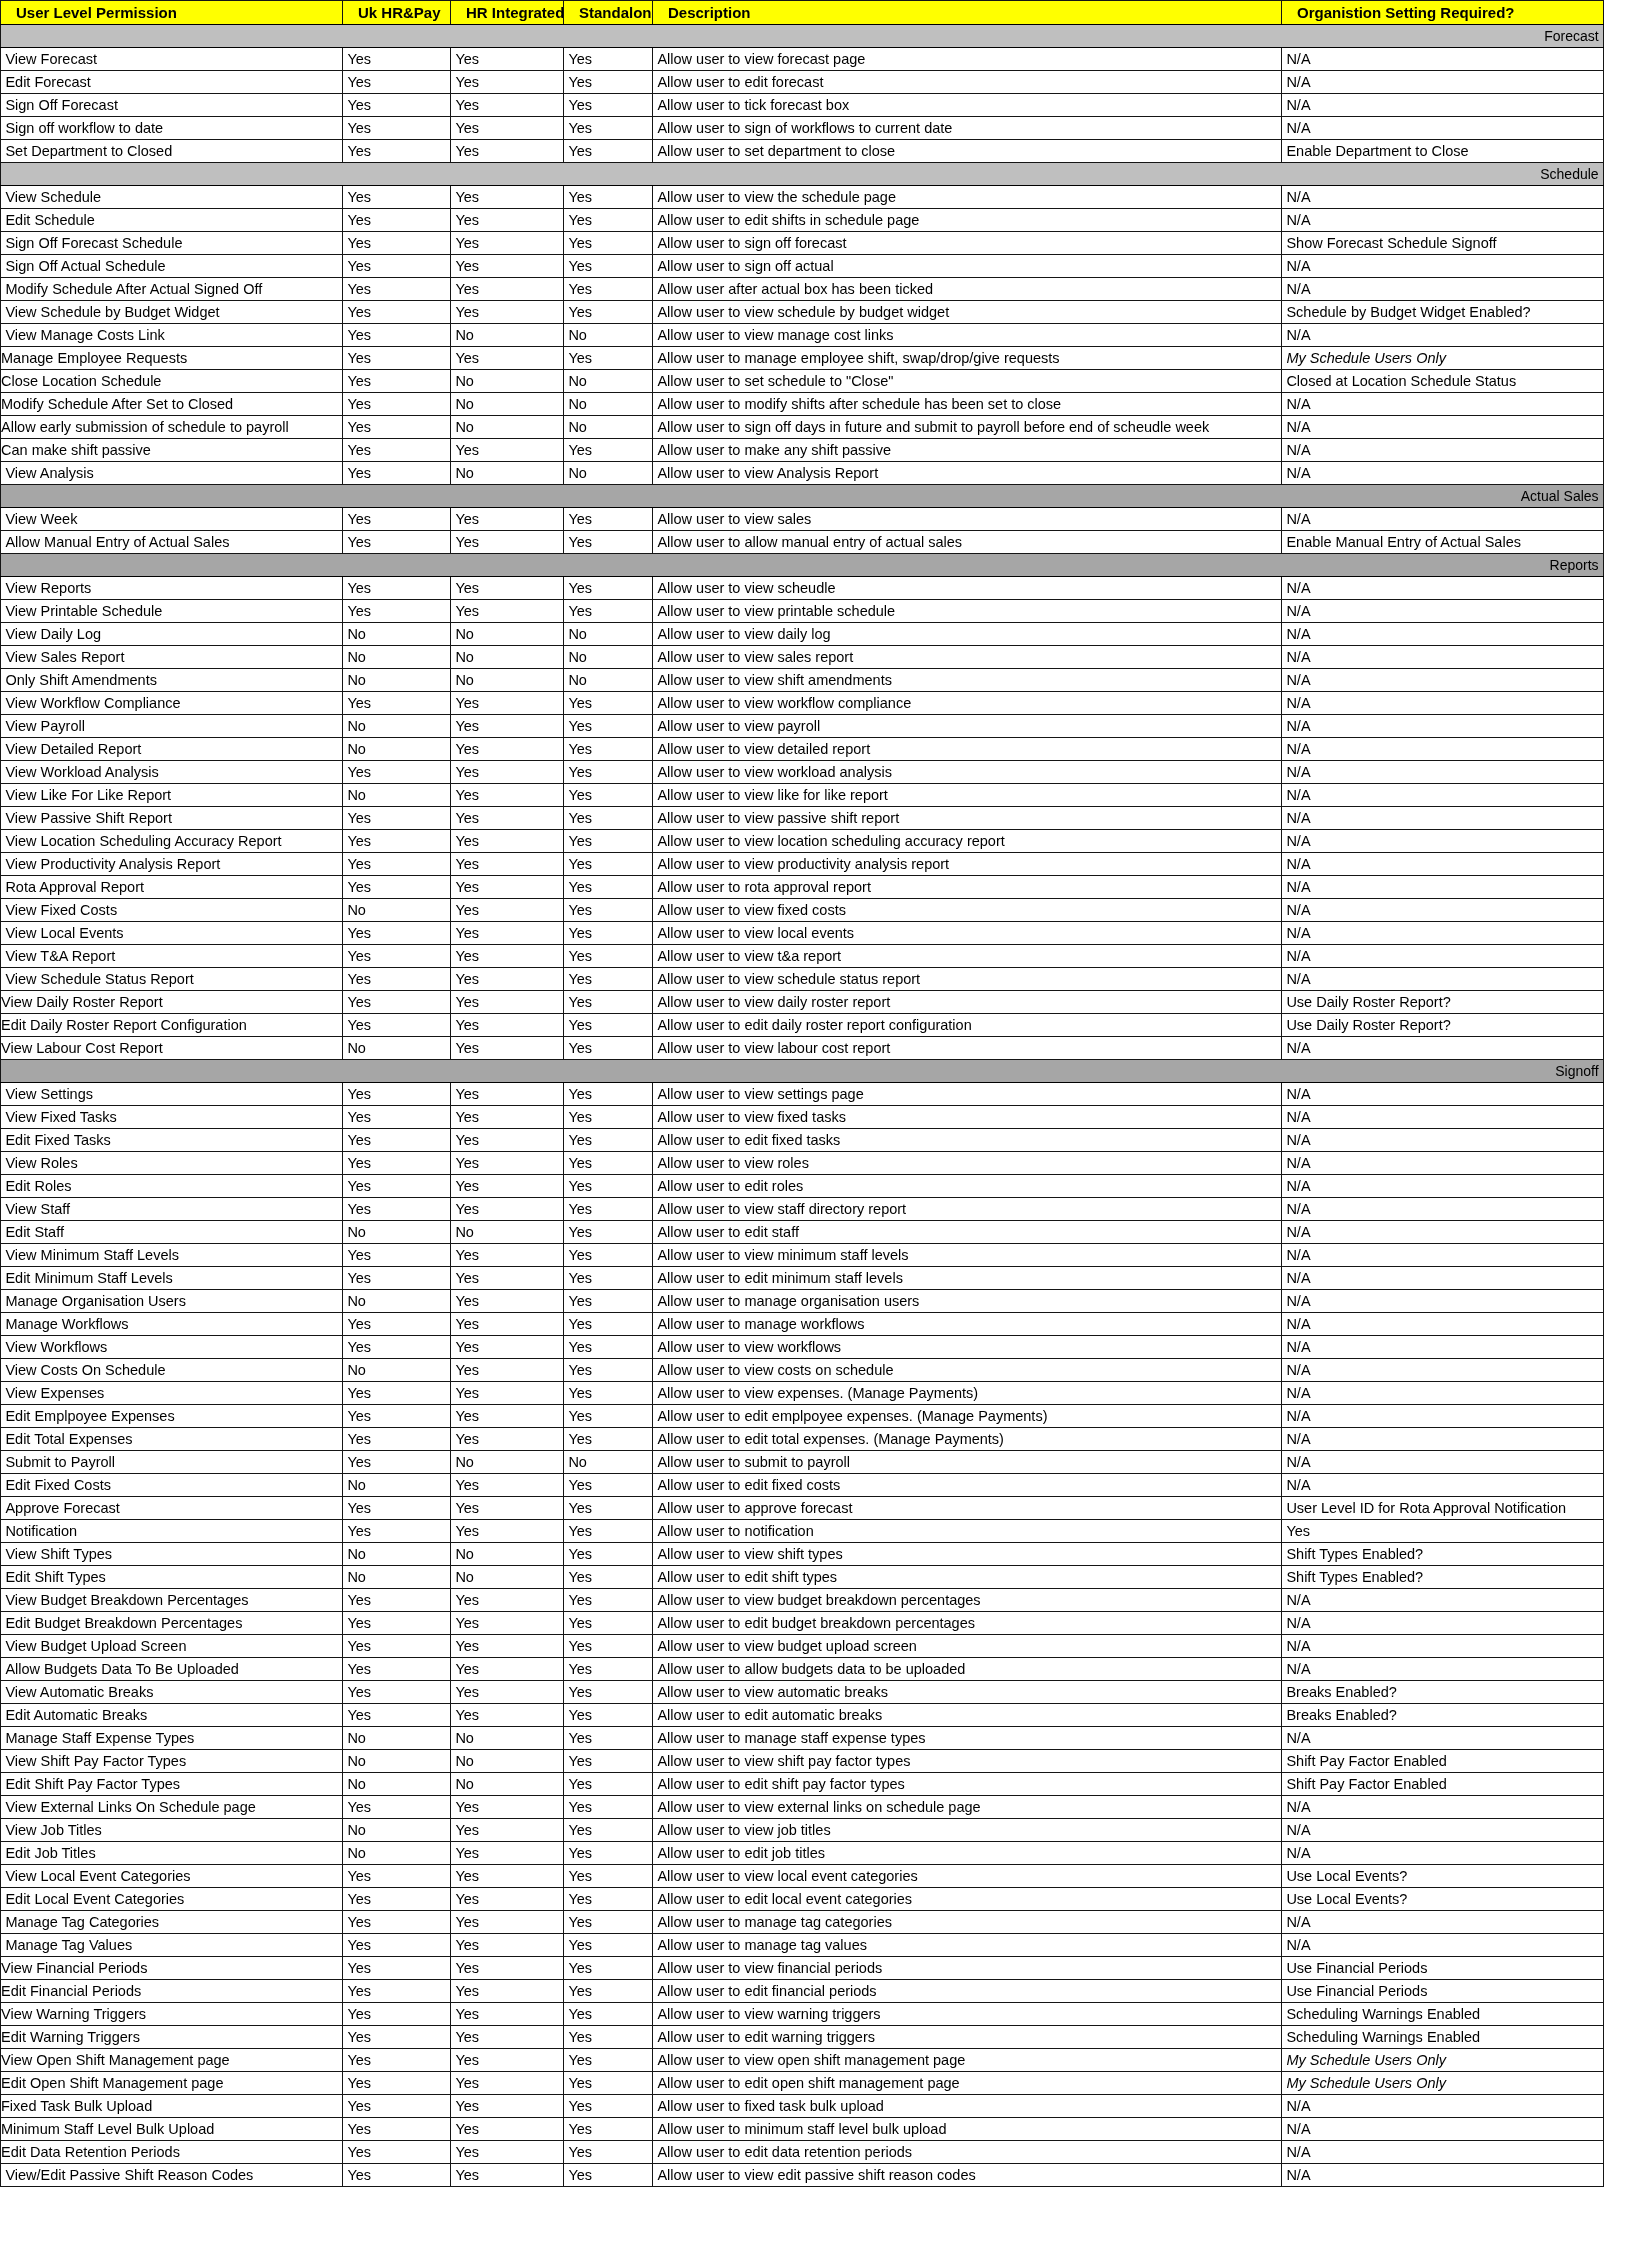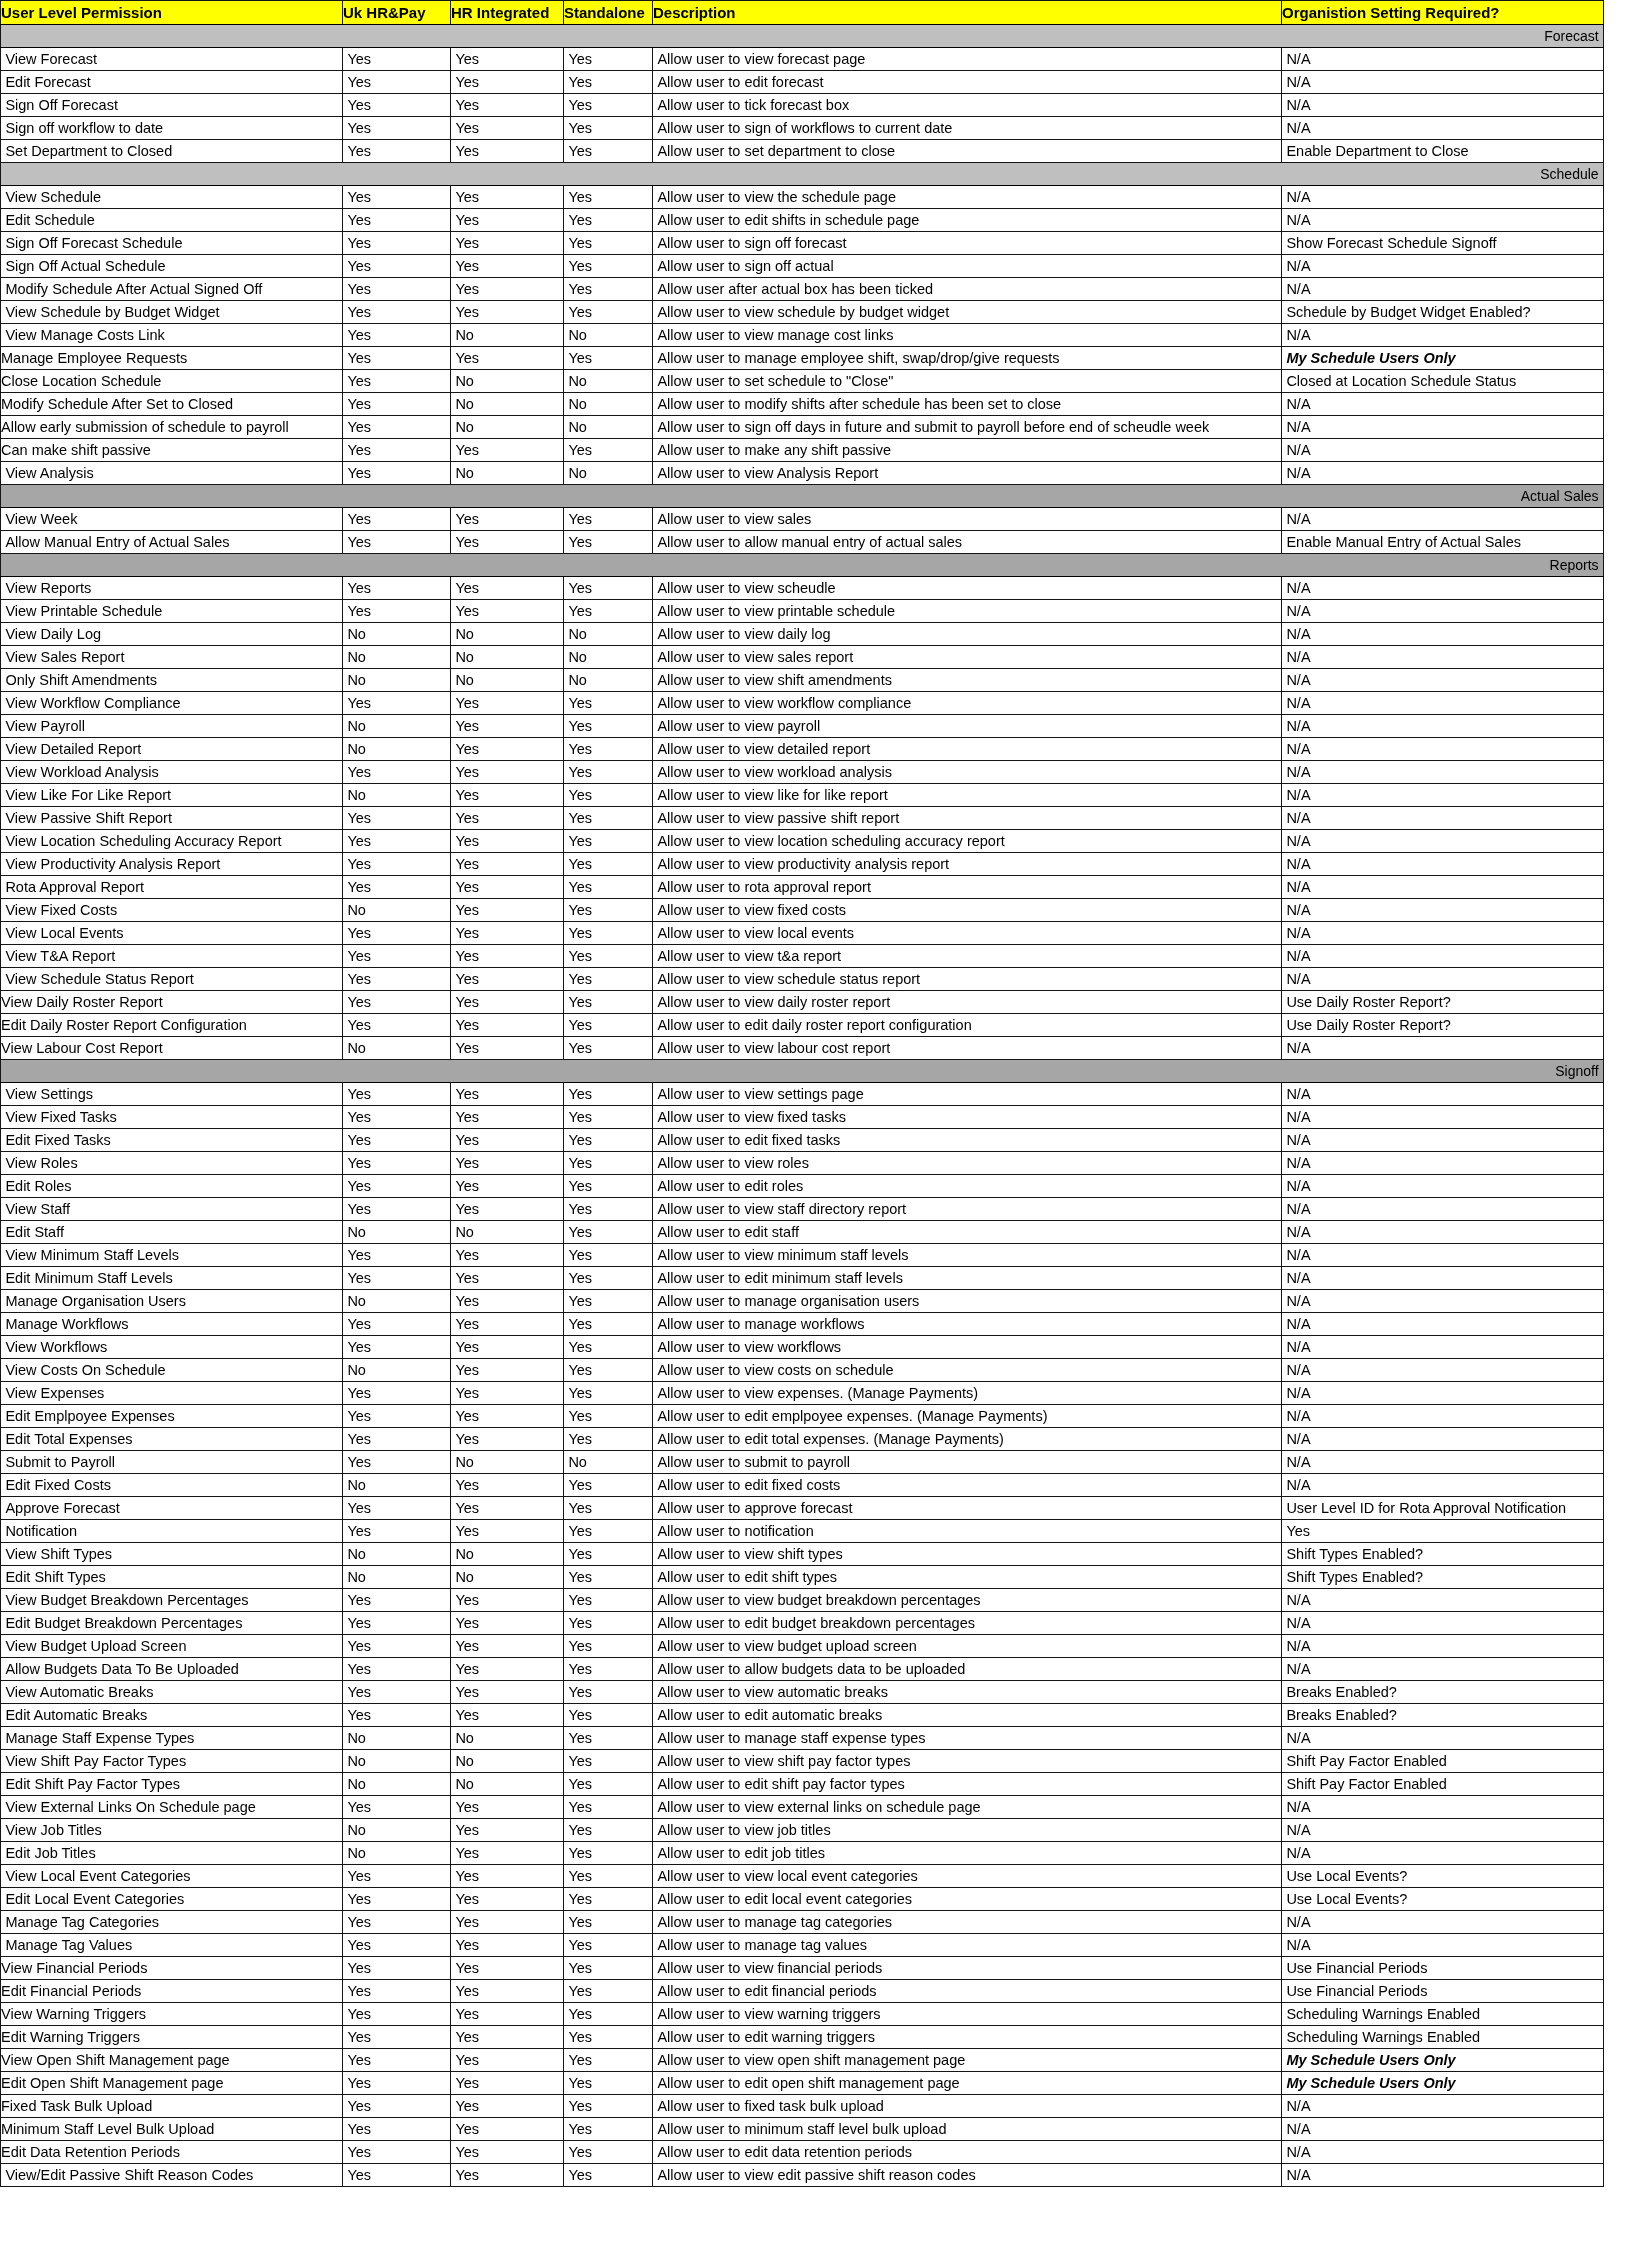--- a/index.html
+++ b/index.html
@@ -1,27 +1,27 @@
 <!DOCTYPE html>
 <html style="font-size:10px"><head>
 <meta charset="utf-8">
 <style>
   html,body{margin:0;padding:0;background:#ffffff;}
   body{width:1626px;height:2261px;font-family:"Liberation Sans",sans-serif;color:#000;}
   table{border-collapse:collapse;table-layout:fixed;width:1603px;}
   th,td{border:1.3px solid #151515;overflow:hidden;white-space:nowrap;vertical-align:middle;box-sizing:border-box;}
   thead tr{height:24px;}
   tbody tr{height:23px;}
-  thead th{background:#FFFF00;font-weight:bold;text-align:left;font-size:15px;padding:0 0;border-bottom:1.9px solid #000;}
+  thead th{background:#FFFF00;font-weight:bold;text-align:left;font-size:15px;padding:0 15px;border-bottom:1.9px solid #000;}
   td{font-size:14.5px;padding:0 4.4px;background:#ffffff;}
   tr.section-row td{text-align:right;font-size:14px;border-top:1.9px solid #000;border-bottom:1.9px solid #000;}
   tr.section-row.light td{background:#BFBFBF;}
   tr.section-row.dark td{background:#A6A6A6;}
   td.indent{padding-left:0;}
-  td.em-setting{font-weight:bold;font-style:italic;}
+  td.em-setting{font-weight:normal;font-style:italic;}
 </style>
 </head>
 <body>
 
 <table>
   <colgroup>
     <col style="width:342px">
     <col style="width:108px">
     <col style="width:113px">
     <col style="width:89px">

